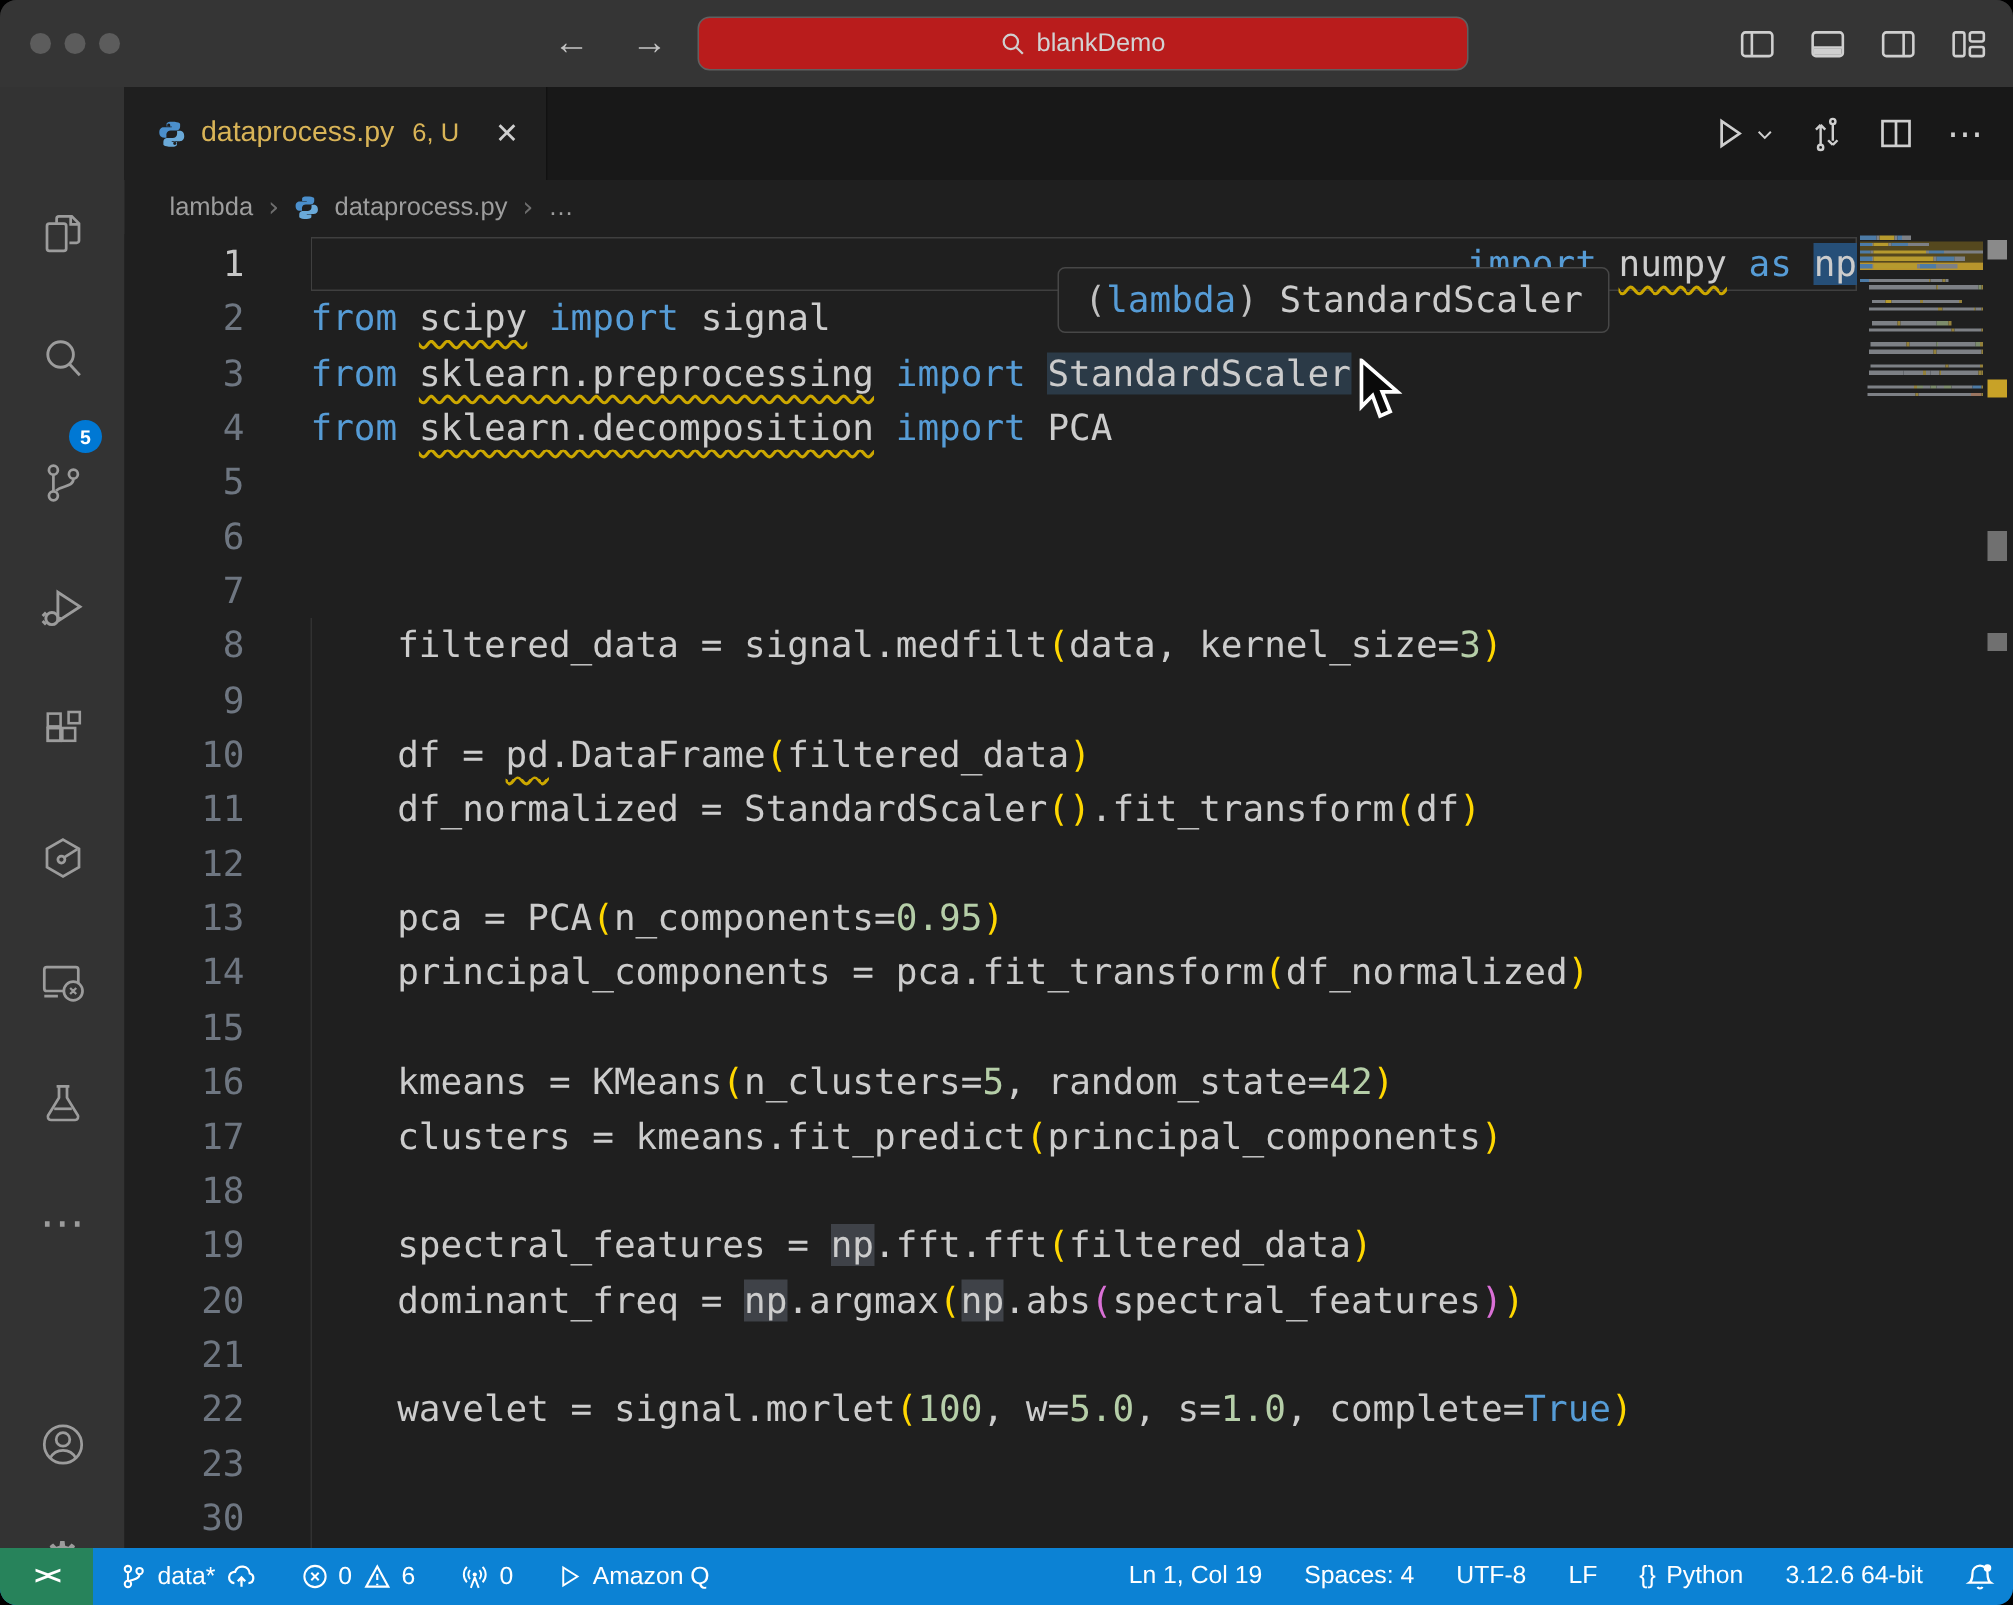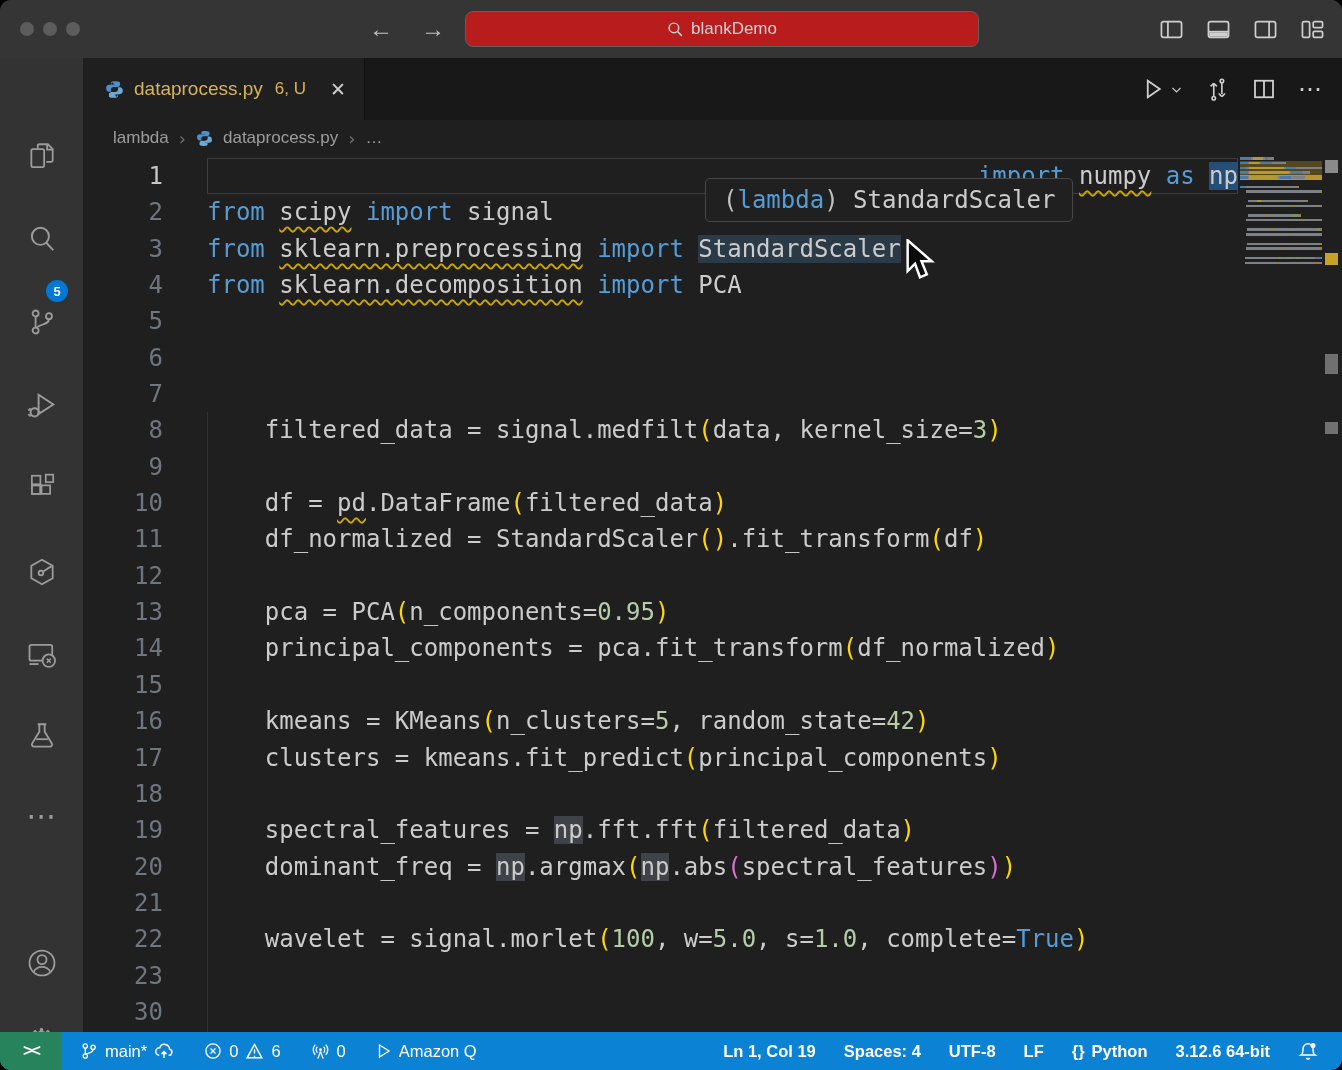--- a/index.html
+++ b/index.html
@@ -77,21 +77,21 @@
   .mm-row span{height:2.6px;margin-top:1px;display:block;}
   .ruler{position:absolute;top:0;right:0;width:20px;bottom:0;}
   .ruler div{position:absolute;left:3px;width:13px;}
 
   
   .statusbar{height:38px;flex:0 0 38px;background:var(--accent,#0c82d4);display:flex;align-items:center;
              color:#fff;font-size:16.5px;position:relative;}
   .sb-remote{width:62px;height:38px;background:var(--remote,#27835b);display:flex;align-items:center;
              justify-content:center;font-weight:bold;font-size:17px;letter-spacing:-2px;}
   .sb-left{display:flex;align-items:center;gap:30px;margin-left:18px;}
-  .sb-right{margin-left:auto;display:flex;align-items:center;gap:28px;padding-right:24px;font-weight:bold;}
+  .sb-right{margin-left:auto;display:flex;align-items:flex-start;gap:28px;padding-right:12px;}
   .sb-item{display:flex;align-items:center;gap:7px;white-space:nowrap;}
   .sb-item svg{display:block;}
 </style>
 </head>
 <body>
 
 <div class="window">
 
   <div class="titlebar">
     <div class="traffic">
@@ -464,21 +464,21 @@
   <div class="statusbar">
     <div class="sb-remote">&gt;&lt;</div>
     <div class="sb-left">
       <div class="sb-item">
         <svg width="18" height="18" viewBox="0 0 16 16" fill="none" stroke="#fff" stroke-width="1.2">
             <circle cx="4.7" cy="3.6" r="1.9"></circle>
             <circle cx="11.6" cy="4.8" r="1.9"></circle>
             <circle cx="4.7" cy="12.4" r="1.9"></circle>
             <path d="M4.7 5.5v5 M11.6 6.7c0 3.3-4.4 2.7-6.9 4.4"></path>
           </svg>
-        <span>main*</span>
+        <span>data*</span>
         <svg width="20" height="20" viewBox="0 0 16 16" fill="none" stroke="#fff" stroke-width="1.2">
             <path d="M4.2 11.5a3 3 0 1 1 .4-6 4 4 0 0 1 7.8.9 2.6 2.6 0 0 1-.7 5.1"></path>
             <path d="M8 13.5V8.7 M6 10.5l2-2 2 2"></path>
           </svg>
       </div>
       <div class="sb-item">
         <svg width="18" height="18" viewBox="0 0 16 16" fill="none" stroke="#fff" stroke-width="1.2">
             <circle cx="8" cy="8" r="6.3"></circle>
             <path d="M5.8 5.8l4.4 4.4 M10.2 5.8l-4.4 4.4"></path>
           </svg>

